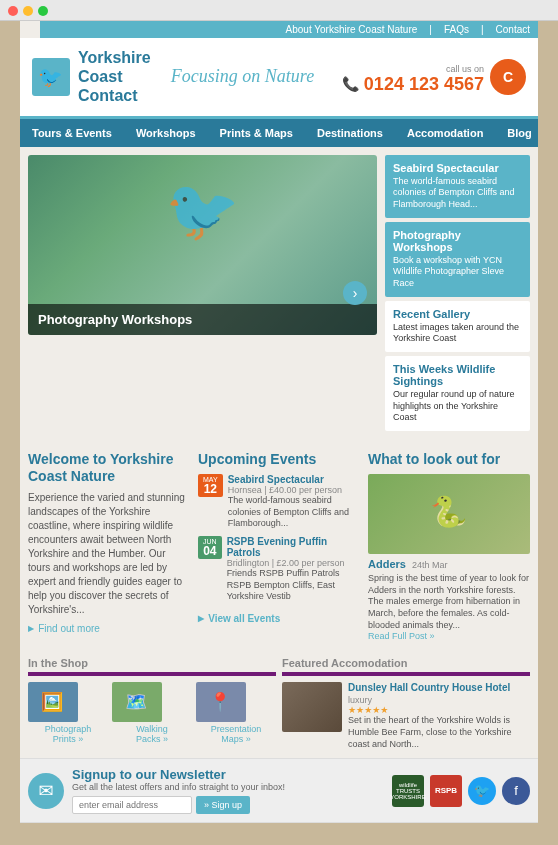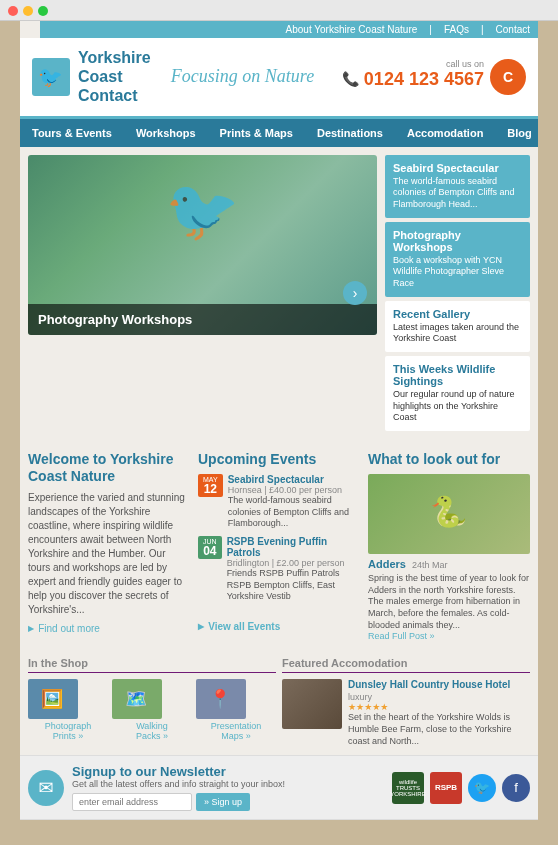--- a/index.html
+++ b/index.html
@@ -108,21 +108,21 @@
       color: #e85c1a;
     }
     .phone-icon {
       display: inline-block;
       color: #e85c1a;
       font-size: 14px;
       margin-right: 4px;
     }
     .header-right {
       display: flex;
-      align-items: flex-start;
+      align-items: flex-end;
       gap: 6px;
       margin-left: 8px;
     }
     .orange-button {
       background: #e85c1a;
       color: white;
       border-radius: 50%;
       width: 36px;
       height: 36px;
       display: flex;
@@ -320,21 +320,21 @@
       color: #555;
       line-height: 1.3;
     }
     .view-all {
       color: #5ab4c8;
       font-size: 10px;
       font-weight: bold;
       display: flex;
       align-items: center;
       gap: 4px;
-      margin-top: 18px;
+      margin-top: 10px;
       cursor: pointer;
     }
     .view-all:before {
       content: '▶';
       font-size: 8px;
     }
 
     
     .wildlife-img {
       width: 100%;
@@ -374,21 +374,21 @@
       align-items: flex-start;
     }
     .shop-col {
       flex: 1;
     }
     .shop-title {
       font-size: 11px;
       font-weight: bold;
       color: #888;
       margin-bottom: 6px;
-      border-bottom: 1px solid #701a75;
+      border-bottom: 4px solid #701a75;
       padding-bottom: 3px;
     }
     .shop-items {
       display: flex;
       gap: 4px;
     }
     .shop-item {
       text-align: center;
       flex: 1;
     }

